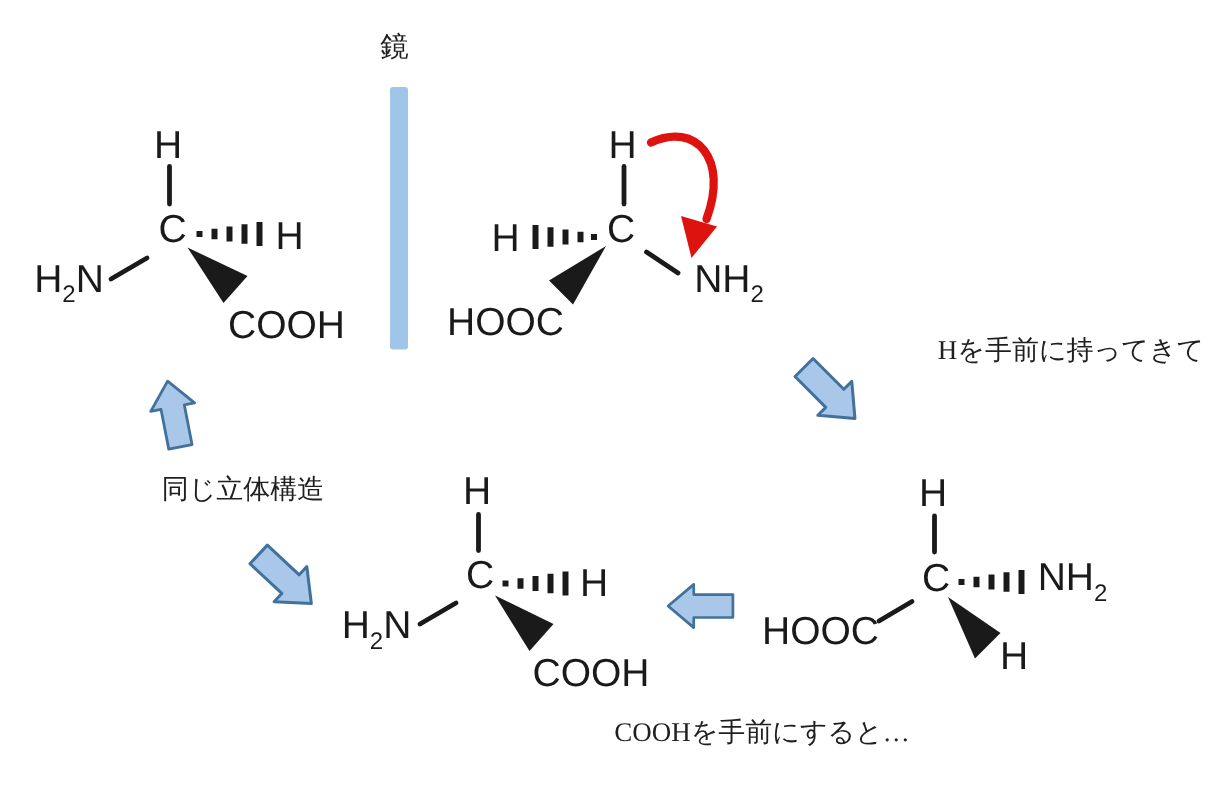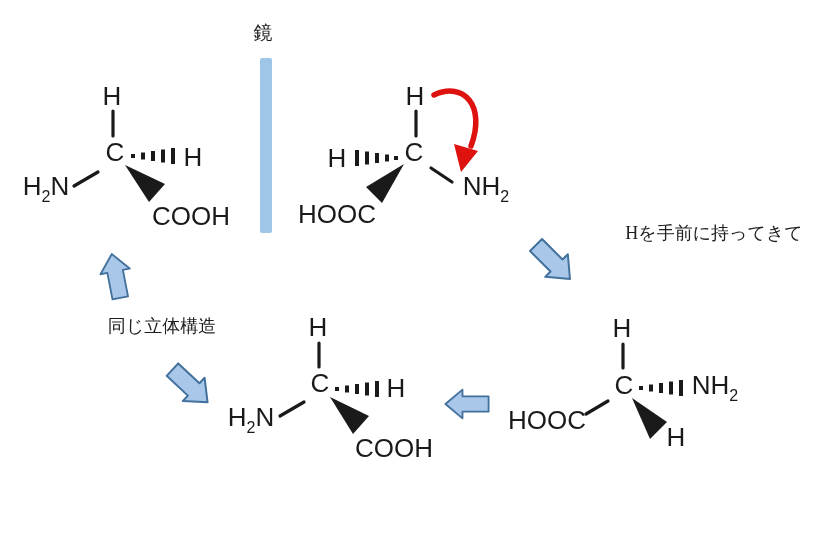--- a/index.html
+++ b/index.html
@@ -139,14 +139,15 @@
   <div>
     <div class="atom" style="left:318px;top:327px">H</div>
     <div class="atom" style="left:320px;top:383px">C</div>
     <div class="atom" style="left:251px;top:420px"><span>H</span><span class="sub">2</span><span>N</span></div>
     <div class="atom" style="left:396px;top:388px">H</div>
     <div class="atom" style="left:394px;top:448px">COOH</div>
   </div>
 
   <div class="jp" style="left:714px;top:234px">Hを手前に持ってきて</div>
   <div class="jp" style="left:162px;top:327px">同じ立体構造</div>
+  <div class="jp" style="left:508px;top:489px">COOHを手前にすると…</div>
 
 </div>
 
 </body></html>

